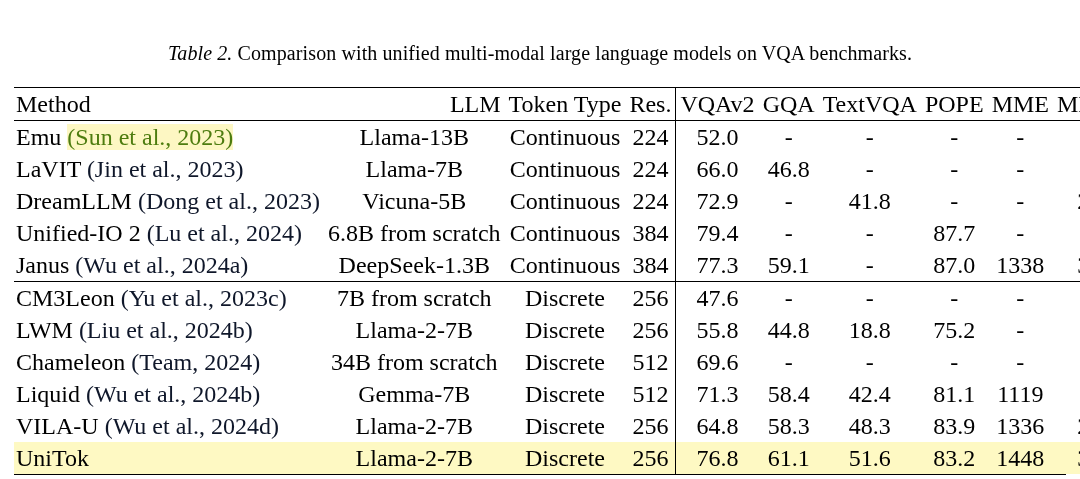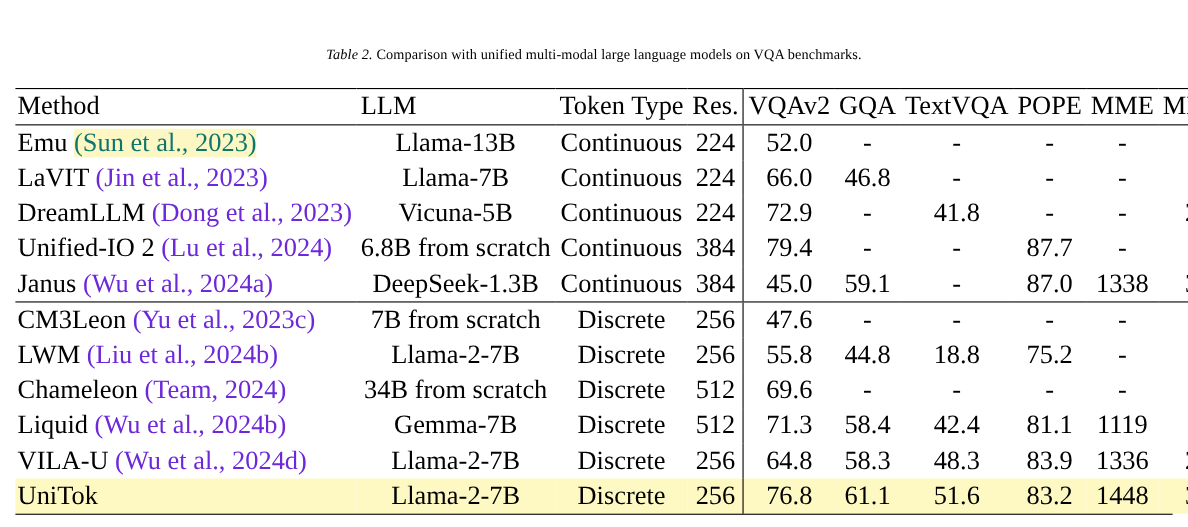--- a/index.html
+++ b/index.html
@@ -16,21 +16,21 @@
   }
   .page {
     position: relative;
     width: 1080px;
     height: 479px;
     box-sizing: border-box;
     padding: 0 14px;
   }
   .caption {
     text-align: center;
-    font-size: 13px;
+    font-size: 20px;
     padding-top: 42px;
     padding-bottom: 22px;
     letter-spacing: 0.1px;
   }
   .caption .cap-label {
     font-style: italic;
   }
   table.vqa {
     width: 100%;
     border-collapse: collapse;
@@ -44,45 +44,45 @@
     border-top: 1.6px solid #000;
   }
   .rule-mid td, .rule-mid th {
     border-top: 0.9px solid #000;
   }
   .rule-bottom {
     border-top: 1.6px solid #000;
   }
   thead th {
     font-weight: normal;
-    text-align: left;
+    text-align: right;
     padding-bottom: 5px;
     padding-top: 6px;
   }
   thead th.left {
     text-align: left;
     padding-left: 2px;
   }
   tbody td {
     text-align: center;
   }
   tbody td.left {
     text-align: left;
     padding-left: 2px;
   }
   
   th.sep, td.sep {
     border-left: 0.9px solid #000;
   }
   .cite {
-    color: #6d28d9;
+    color: #0f172a;
     text-align: center;
   }
   .cite-hl {
-    color: #0f766e;
+    color: #4d7c0f;
     background: #fdf7c3;
   }
   tr.highlight td {
     background: #fef9c3;
   }
   .c-method { width: 300px; }
   .c-llm { width: 190px; }
   .c-token { width: 128px; }
   .c-res { width: 62px; }
   .c-bench { width: 72px; }
@@ -171,21 +171,21 @@
         <td>-</td>
         <td>87.7</td>
         <td>-</td>
         <td>-</td>
       </tr>
       <tr>
         <td class="left"><span>Janus </span><span class="cite">(Wu et al., 2024a)</span></td>
         <td>DeepSeek-1.3B</td>
         <td>Continuous</td>
         <td>384</td>
-        <td class="sep">45.0</td>
+        <td class="sep">77.3</td>
         <td>59.1</td>
         <td>-</td>
         <td>87.0</td>
         <td>1338</td>
         <td>34.3</td>
       </tr>
 
       <tr class="rule-mid">
         <td class="left"><span>CM3Leon </span><span class="cite">(Yu et al., 2023c)</span></td>
         <td>7B from scratch</td>

